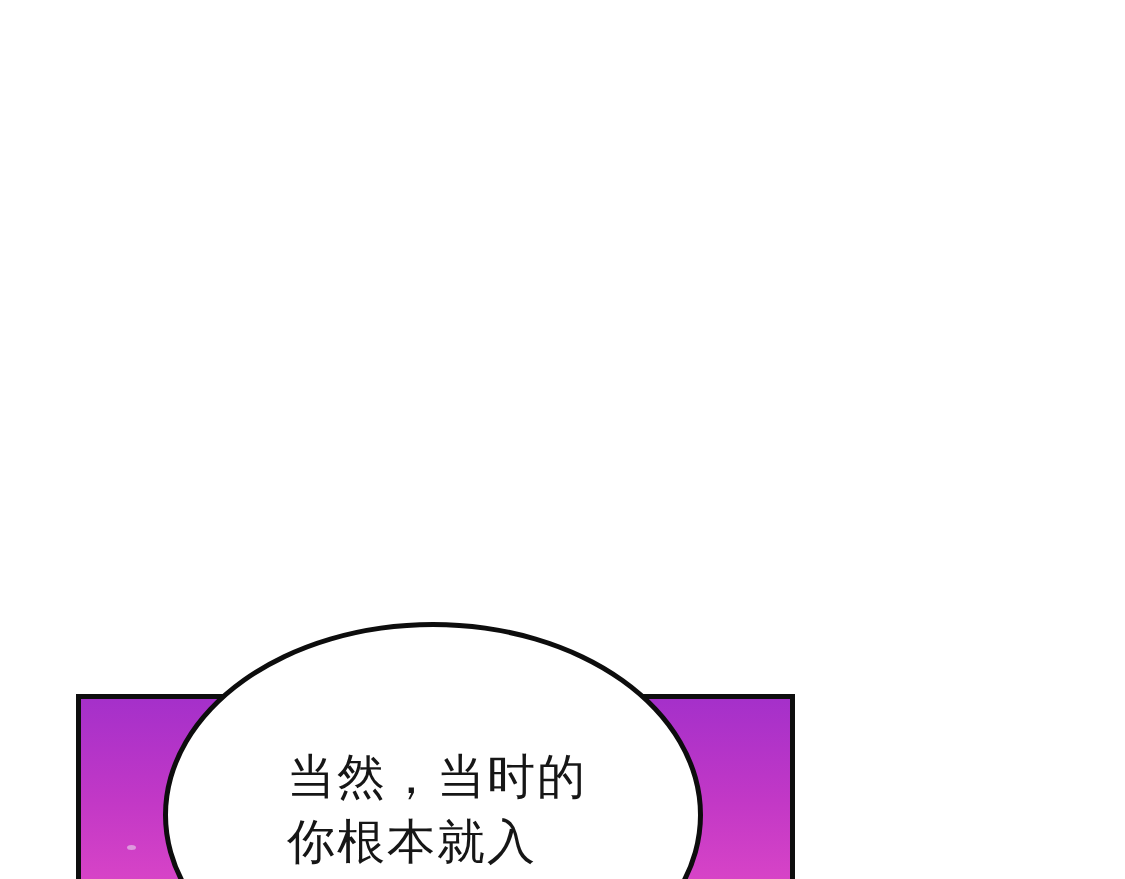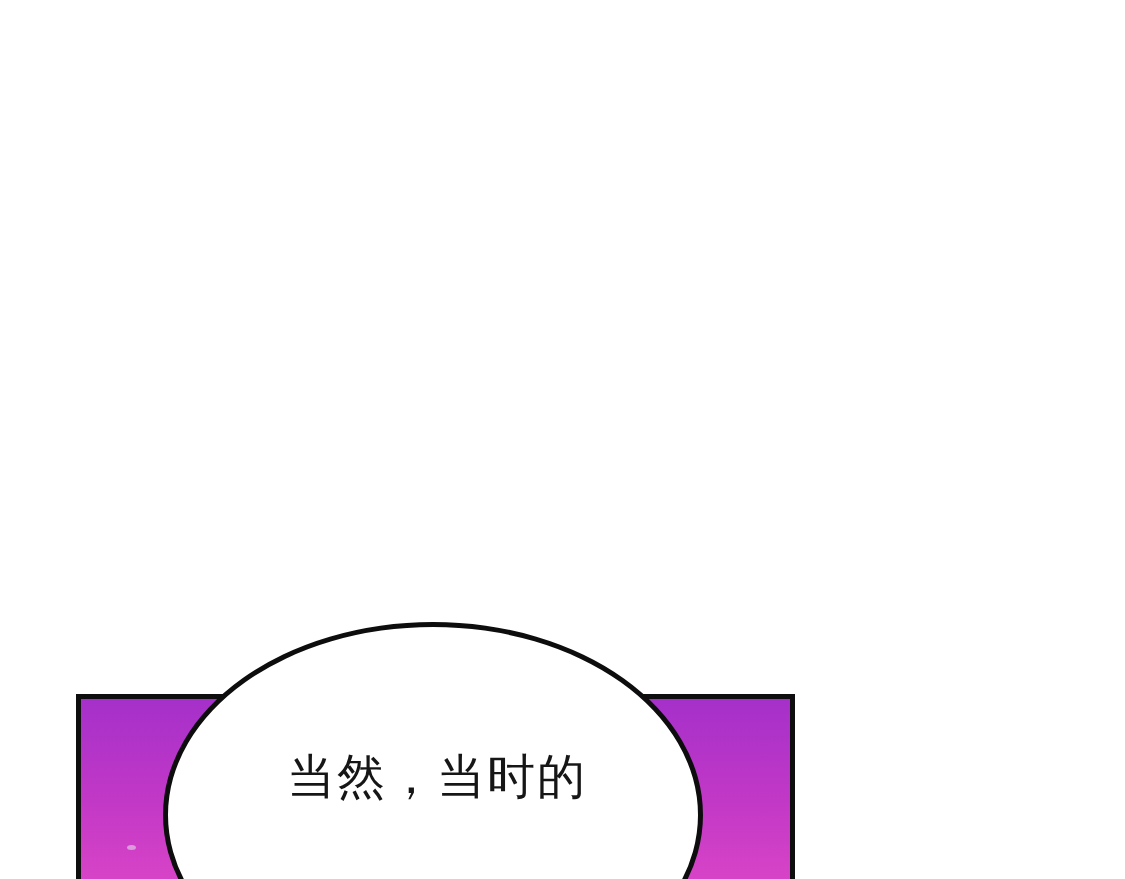--- a/index.html
+++ b/index.html
@@ -77,15 +77,16 @@
 <div class="stage">
 
   <div class="panel"></div>
 
   <div class="speck"></div>
 
   <div class="bubble"></div>
 
   <div class="bubble-text">
     <span class="line">当然，当时的</span>
+    <span class="line">你根本就入</span>
   </div>
 
 </div>
 
 </body></html>

